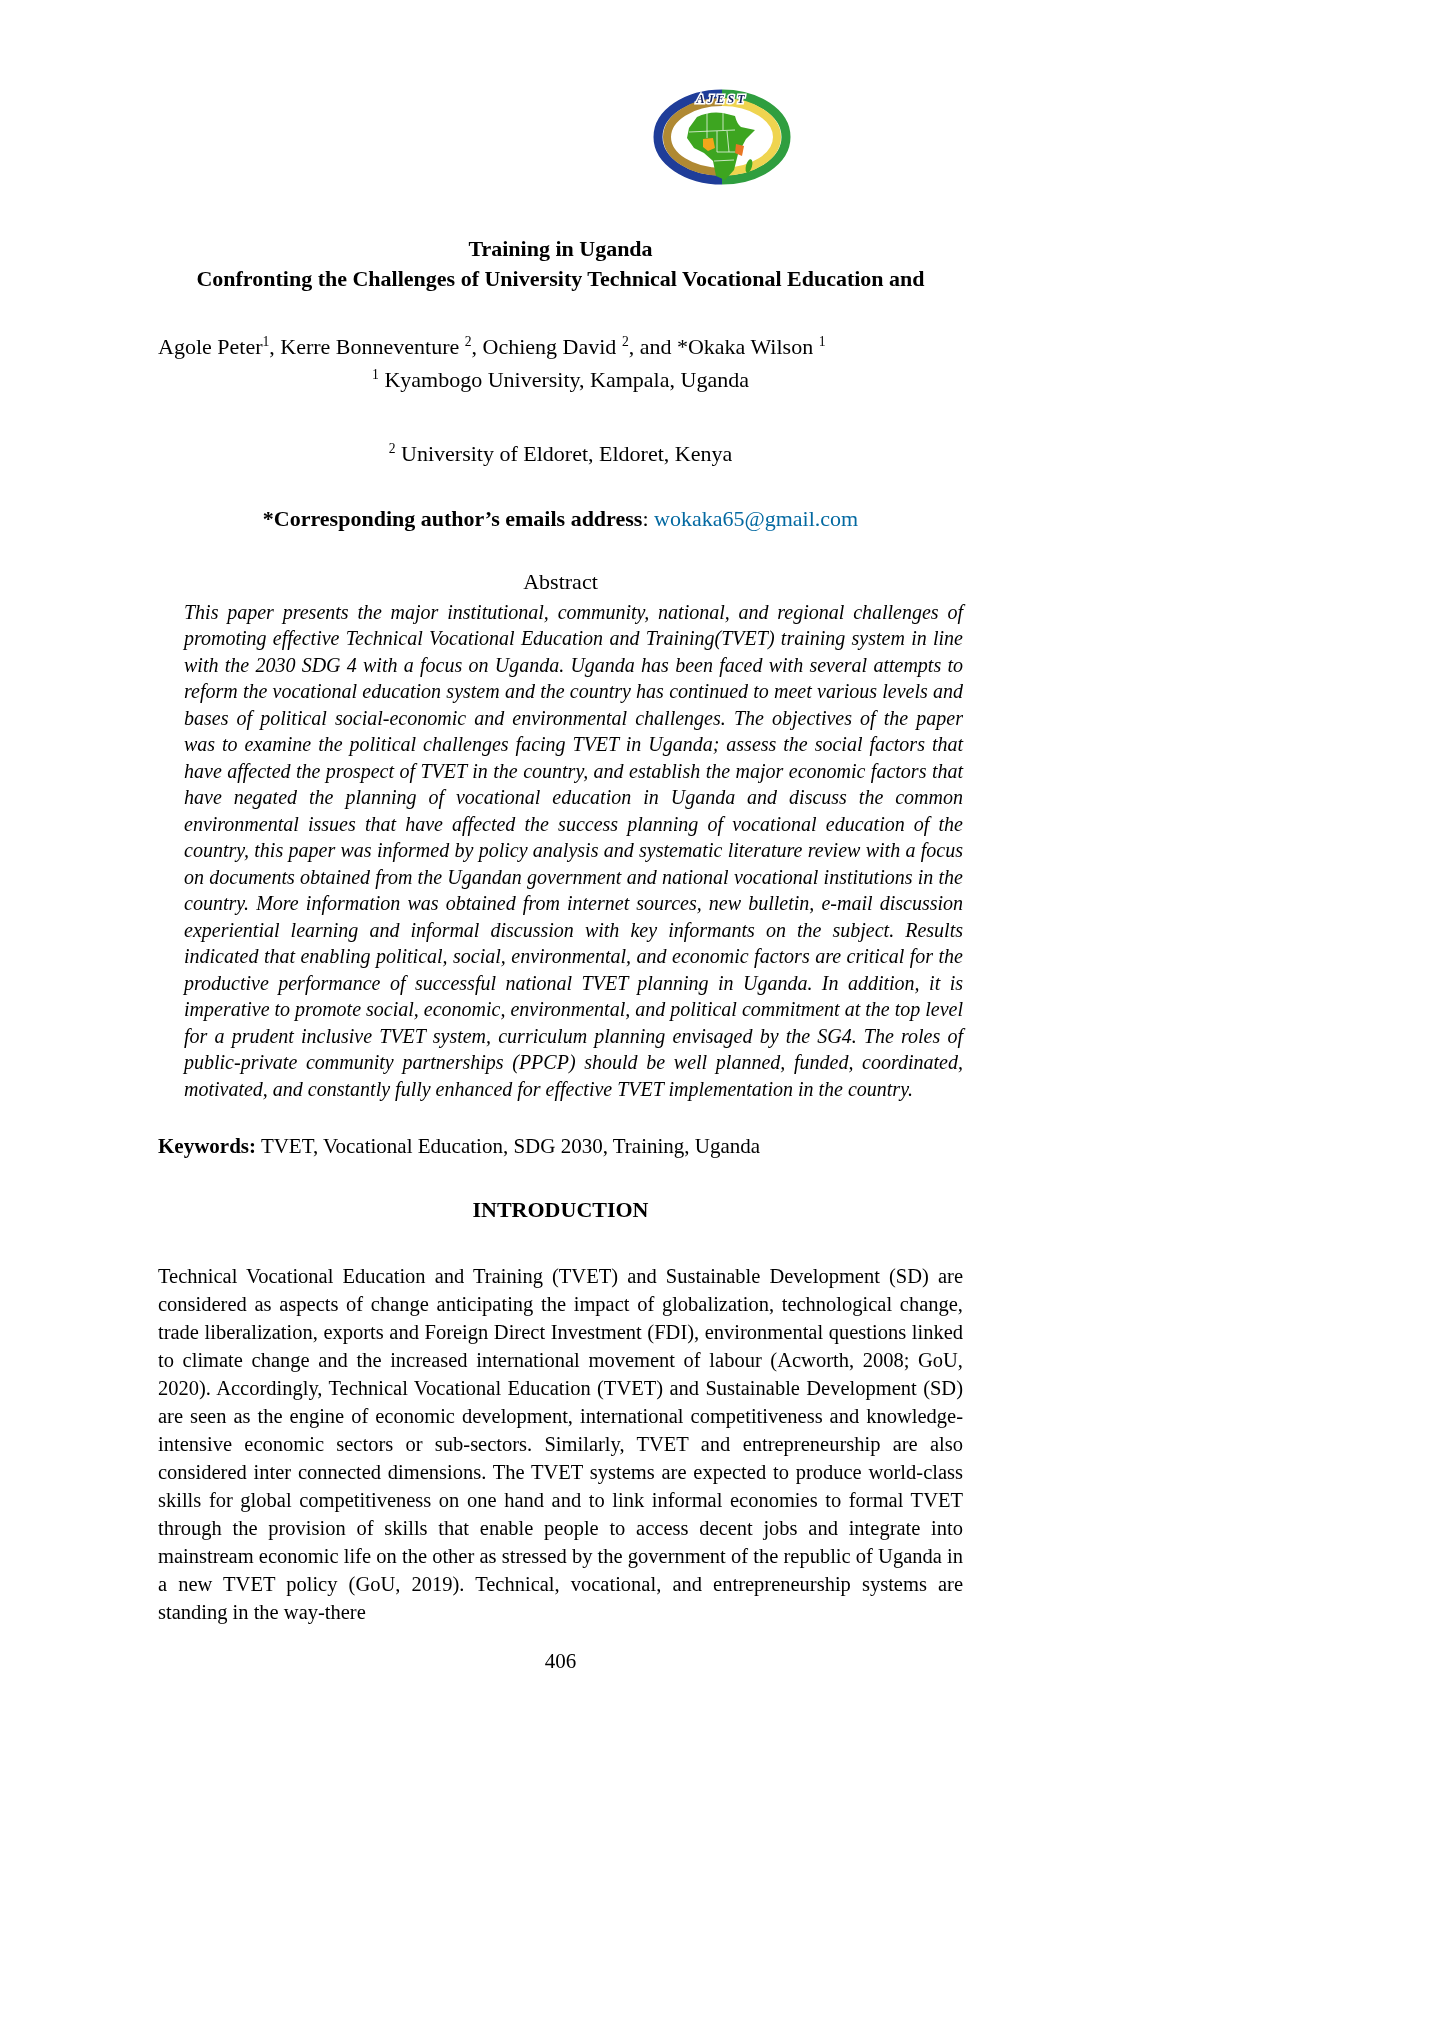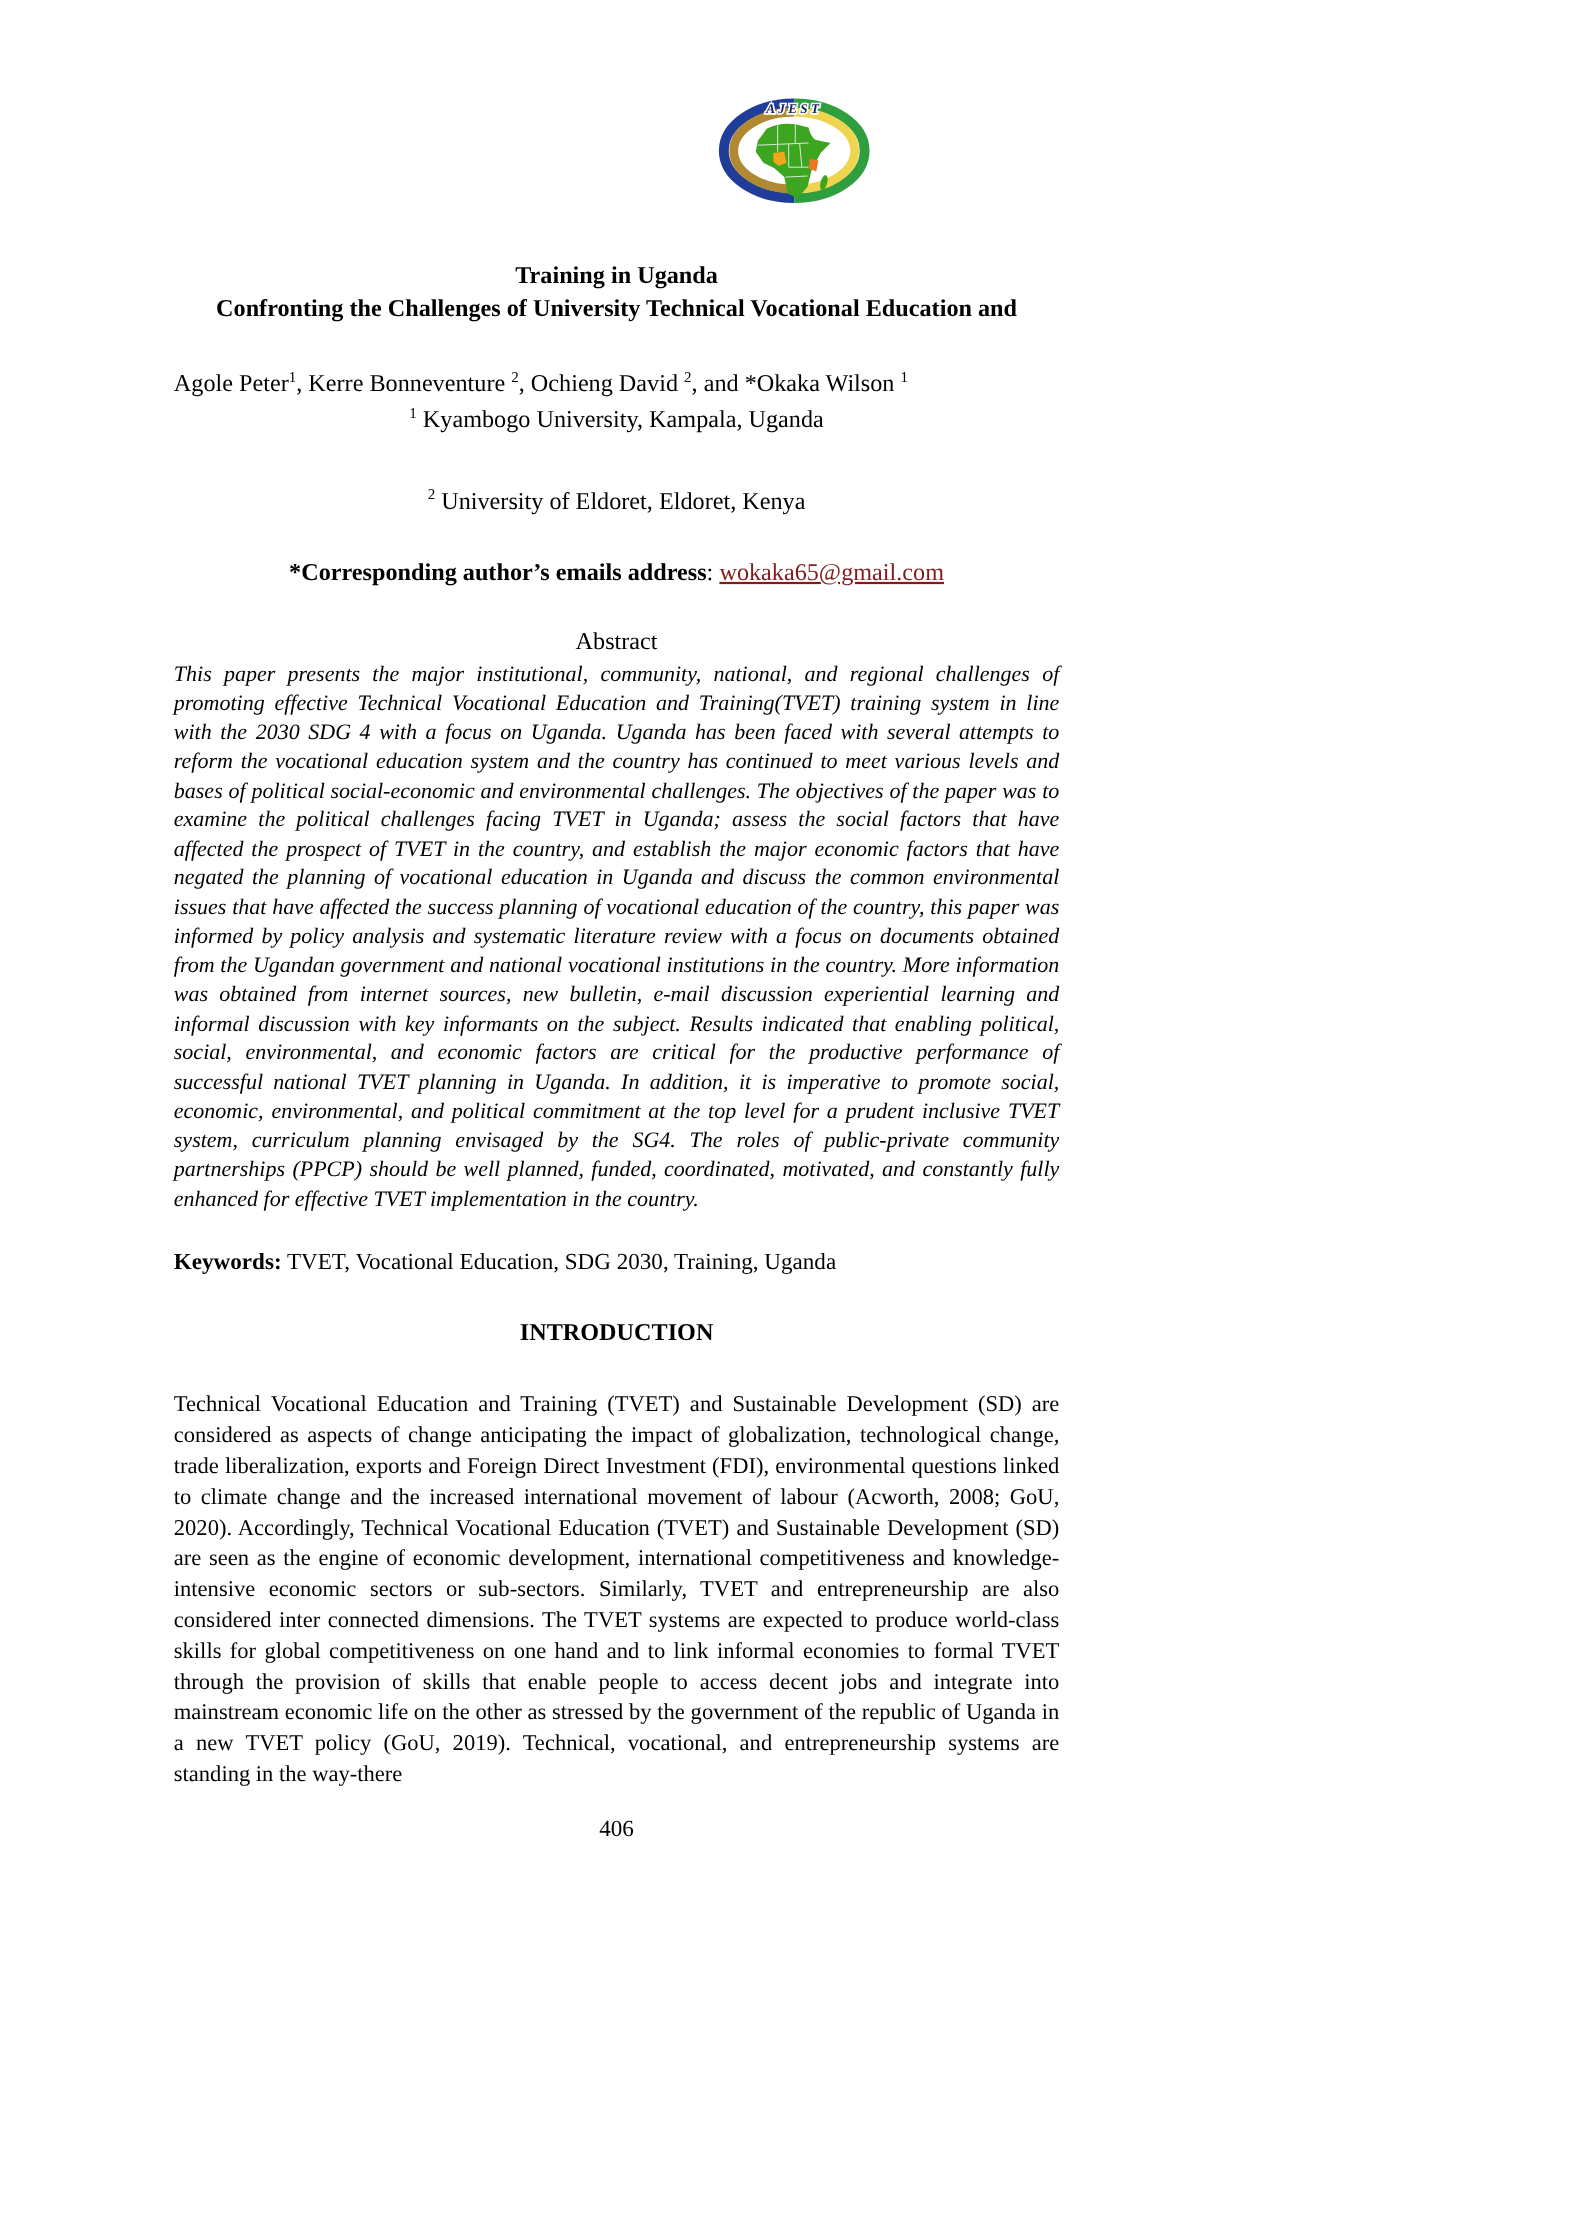--- a/index.html
+++ b/index.html
@@ -37,38 +37,38 @@
   }
   .affiliation.second { margin-top: 40px; }
   .corresponding {
     margin-top: 36px;
     text-align: center;
     font-size: 22px;
     line-height: 30px;
   }
   .corresponding .label { font-weight: bold; }
   .email-link {
-    color: #7f1d1d;
-    text-decoration: underline;
+    color: #0369a1;
     cursor: pointer;
   }
   .abstract-heading {
     margin-top: 34px;
     text-align: center;
     font-weight: normal;
     font-size: 22px;
     line-height: 28px;
   }
   .abstract-body {
     margin-top: 3px;
     font-style: italic;
     font-size: 20px;
     line-height: 26.5px;
     text-align: justify;
     text-align-last: left;
+    margin-left: 26px;
   }
   .keywords {
     margin-top: 30px;
     font-size: 21px;
     line-height: 28px;
   }
   .keywords .kw-label { font-weight: bold; }
   .intro-heading {
     margin-top: 36px;
     text-align: center;

